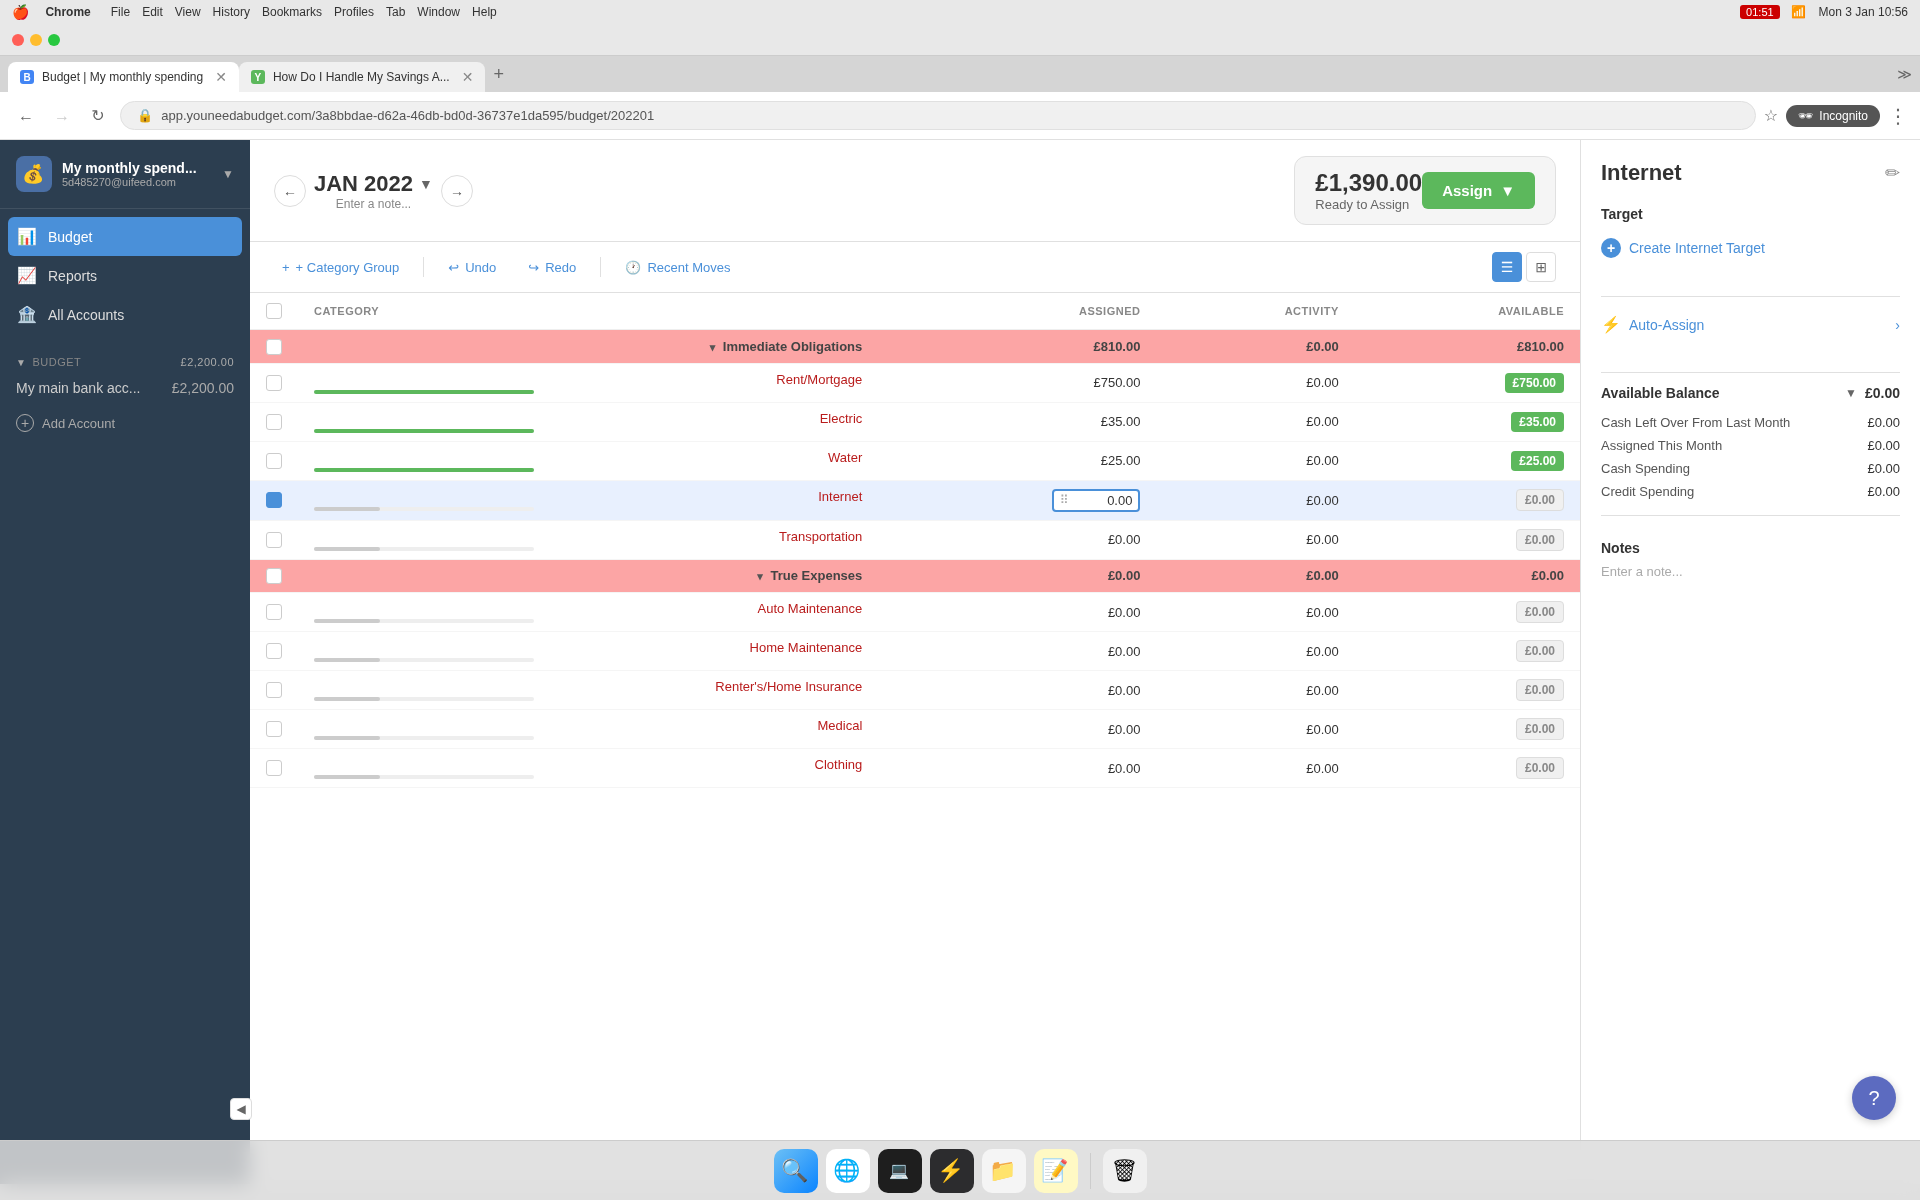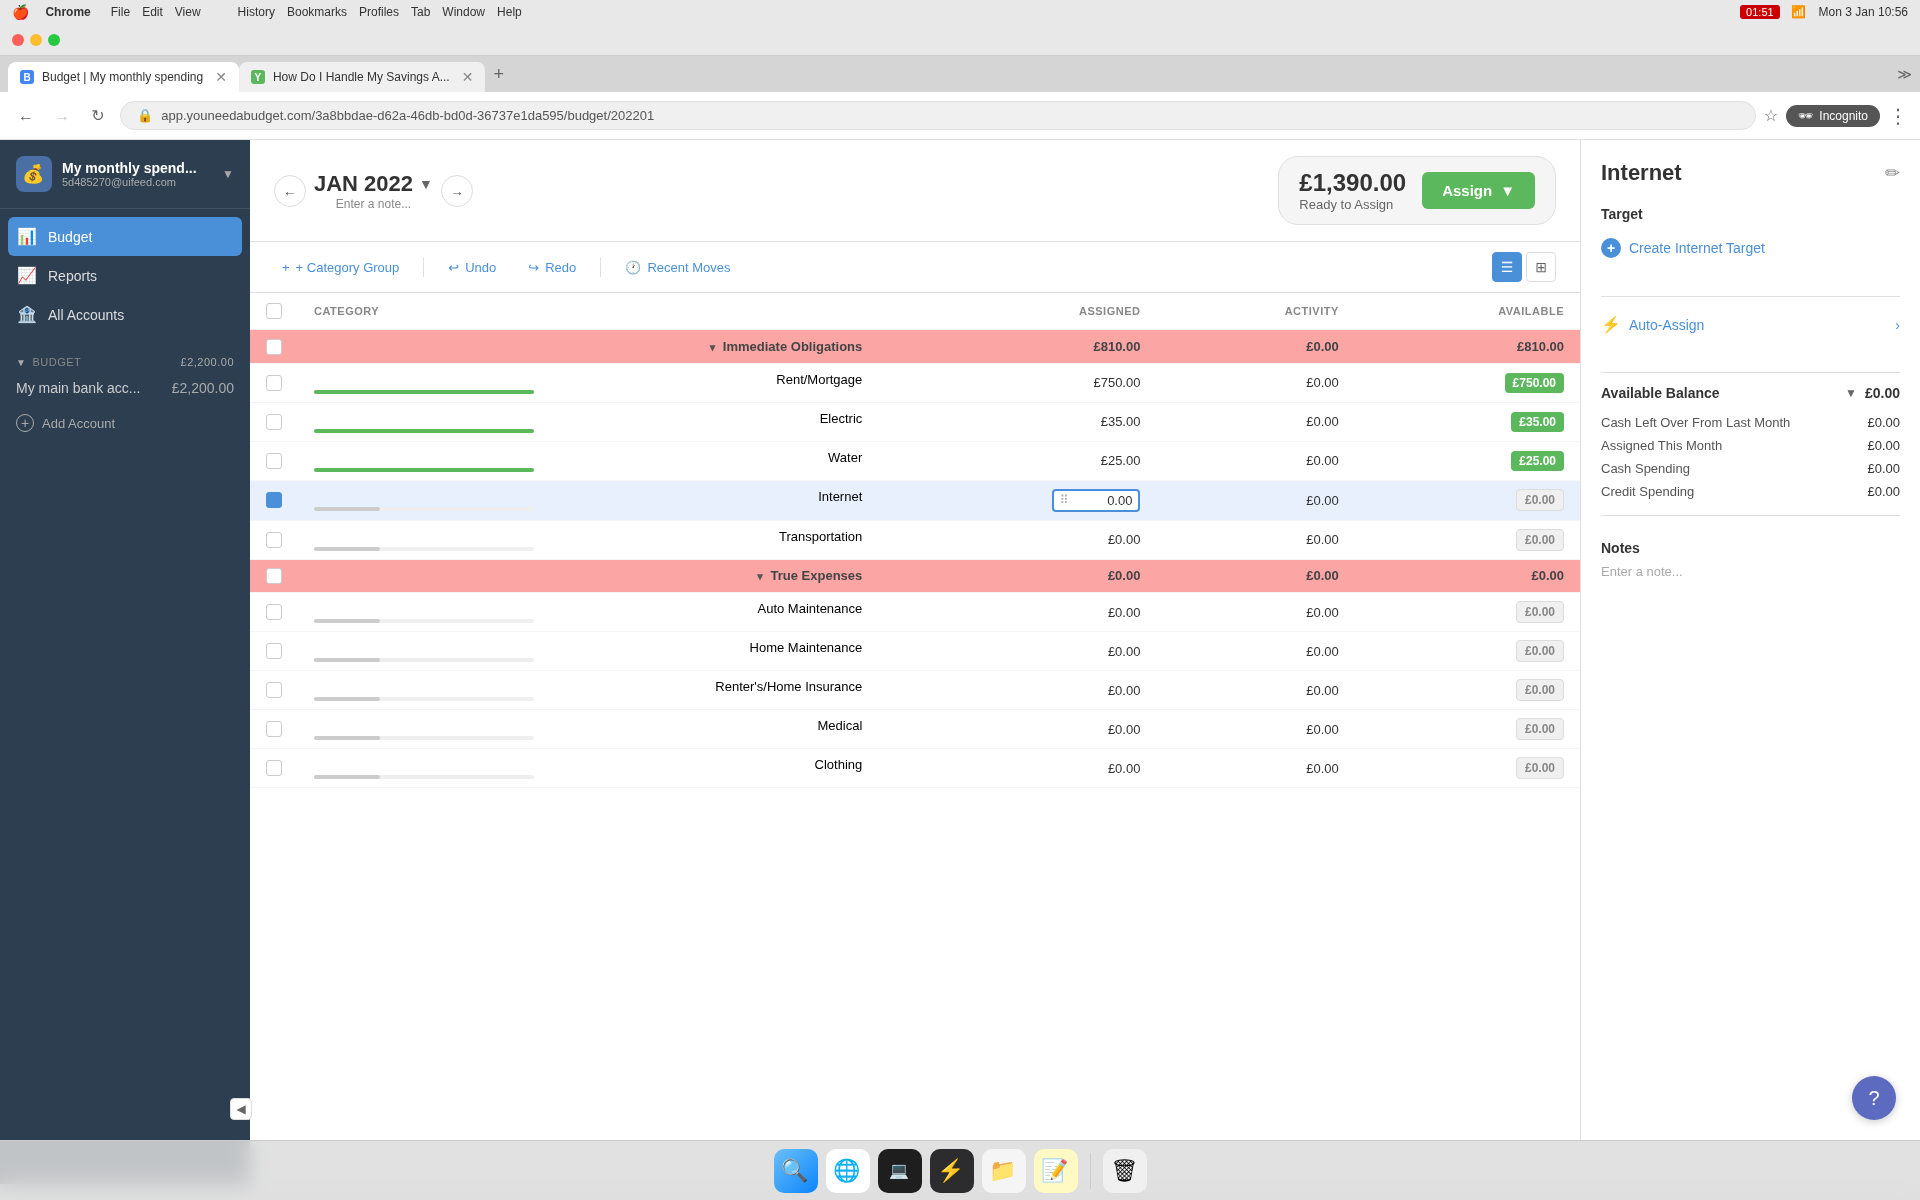--- a/index.html
+++ b/index.html
@@ -201,25 +201,24 @@
     .month-title-area { text-align: center; }
     .month-title {
       font-size: 22px; font-weight: 700; color: #333;
       display: flex; align-items: center; gap: 6px;
     }
     .month-note { font-size: 12px; color: #888; }
 
     .assign-banner {
       background: #f5f5f5;
       border: 1px solid #e0e0e0;
-      border-radius: 20px;
+      border-radius: 12px;
       padding: 12px 20px;
       display: flex;
       align-items: center;
-      gap: 16px;
       margin-left: auto;
     }
     .assign-amount { font-size: 24px; font-weight: 700; color: #333; }
     .assign-label { font-size: 13px; color: #666; }
     .assign-btn {
       background: #5cb85c;
       color: white;
       border: none;
       border-radius: 6px;
       padding: 10px 20px;
@@ -296,21 +295,21 @@
 
     .checkbox-cell { width: 40px; }
     .checkbox {
       width: 16px; height: 16px; border: 1px solid #ccc;
       border-radius: 3px; cursor: pointer; display: inline-block;
       vertical-align: middle; background: white;
     }
     .checkbox.checked { background: #4a90d9; border-color: #4a90d9; }
 
     .category-name-cell { display: flex; flex-direction: column; gap: 3px; }
-    .category-name { font-size: 13px; color: #000000; }
+    .category-name { font-size: 13px; color: #b91c1c; }
     .progress-bar-container { width: 220px; height: 4px; background: #eee; border-radius: 2px; }
     .progress-bar { height: 4px; border-radius: 2px; background: #5cb85c; }
     .progress-bar.gray { background: #ccc; }
 
     .available-badge {
       display: inline-block;
       padding: 3px 8px;
       border-radius: 4px;
       font-size: 12px;
       font-weight: 600;
@@ -471,21 +470,21 @@
   </style>
 </head>
 <body>
 
 <div class="mac-system-bar">
   <span style="margin-right:16px; font-size:14px;">🍎</span>
   <span style="font-weight:700; margin-right:20px;">Chrome</span>
   <span style="margin-right:12px;">File</span>
   <span style="margin-right:12px;">Edit</span>
   <span style="margin-right:12px;">View</span>
-  <span style="margin-right:12px;margin-left:25px;">History</span>
+  <span style="margin-right:12px;">History</span>
   <span style="margin-right:12px;">Bookmarks</span>
   <span style="margin-right:12px;">Profiles</span>
   <span style="margin-right:12px;">Tab</span>
   <span style="margin-right:12px;">Window</span>
   <span>Help</span>
   <div class="mac-system-right">
     <span style="background:#c00; color:white; padding:1px 6px; border-radius:3px; font-size:11px;">01:51</span>
     <span>📶</span>
     <span><span>Mon 3 Jan</span> <span>10:56</span></span>
   </div>

